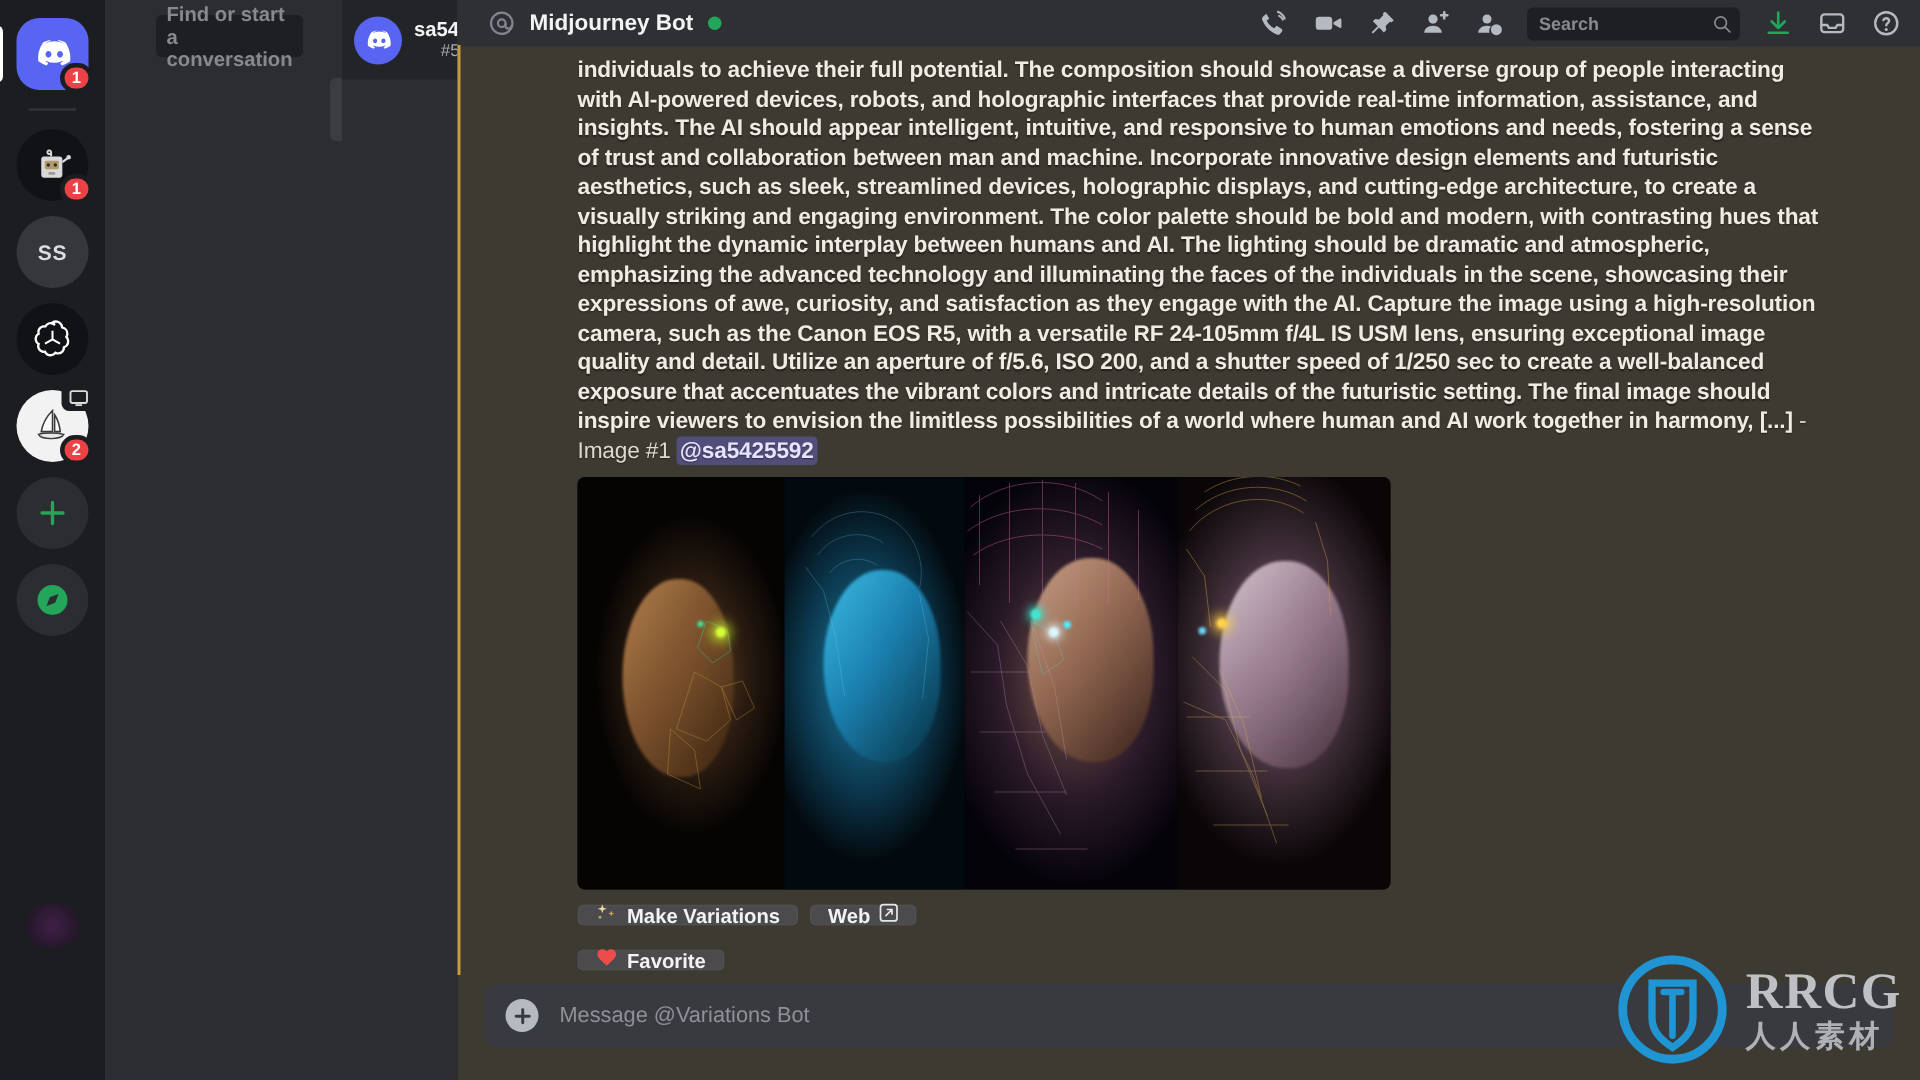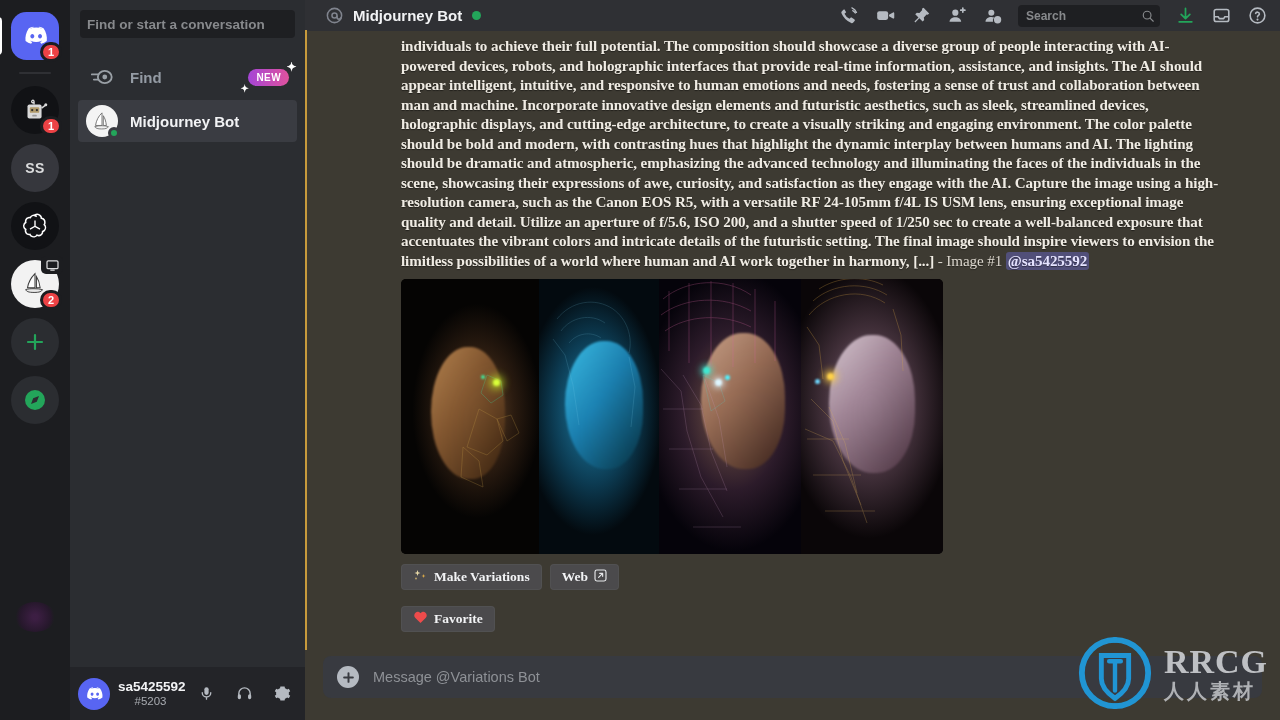--- a/index.html
+++ b/index.html
@@ -56,22 +56,23 @@
   .rail-watermark {
     position: absolute; bottom: 88px; left: 14px;
     width: 42px; height: 30px; border-radius: 50%;
     background: radial-gradient(circle, #4a1f52 10%, #2a1530 60%, transparent 75%);
     opacity: .7;
   }
 
   
   .dm {
     width: 235px; height: 720px; flex: 0 0 235px;
-    background: #2b2d31; display: flex; flex-direction: column;
+    background: #2b2d31; display: flex; flex-direction: row;
     position: relative;
+    padding-left: 24px;
   }
   .dm-search-wrap { height: 48px; display: flex; align-items: center; padding: 0 10px; }
   .dm-search {
     width: 100%; height: 28px; background: #1e1f22; border-radius: 4px;
     display: flex; align-items: center; padding: 0 7px;
     color: #87898c; font-size: 13.5px; font-weight: 600; cursor: pointer;
   }
   .dm-body { flex: 1; padding: 8px 8px 0; overflow: hidden; }
   .dm-row {
     height: 42px; border-radius: 4px; display: flex; align-items: center;
@@ -136,21 +137,21 @@
   .tb-right { margin-left: auto; display: flex; align-items: center; gap: 14px; }
   .tb-ico { width: 22px; height: 22px; display: flex; align-items: center; justify-content: center; cursor: pointer; }
   .tb-search {
     width: 142px; height: 22px; background: #1e1f22; border-radius: 4px;
     display: flex; align-items: center; padding: 0 5px 0 8px;
     color: #87898c; font-size: 12px; font-weight: 600; cursor: text;
   }
   .tb-search .lbl { flex: 1; }
 
   
-  .chat { flex: 1; position: relative; overflow: hidden; padding: 0 60px 0 16px; font-family: Liberation Serif, serif; }
+  .chat { flex: 1; position: relative; overflow: hidden; padding: 0 60px 0 0; }
   .msg { padding: 6px 0 0 80px; }
   .msg-text {
     color: #f0ece4; font-size: 15.1px; font-weight: 700; line-height: 19.5px;
     letter-spacing: -.1px; max-width: 838px;
     text-shadow: 0 1px 1px rgba(0,0,0,.45);
   }
   .msg-tail { font-weight: 400; color: #ded9d0; }
   .mention {
     background: rgba(110,110,220,.42); color: #e5e3ff;
     border-radius: 3px; padding: 1px 2px; font-weight: 600;
@@ -173,21 +174,21 @@
   .f3 { width: 84px; height: 136px; left: 42px; top: 54px;
         background: linear-gradient(130deg,#d2a98e 0%, #9b6f57 42%, #3a2219 100%); opacity: .94; }
   .f4 { width: 86px; height: 138px; left: 28px; top: 56px;
         background: linear-gradient(130deg,#e3d4dd 0%, #a5899a 40%, #4b3240 100%); opacity: .92; }
   .mesh { position: absolute; inset: 0; opacity: .55; }
   .glow { position: absolute; width: 7px; height: 7px; border-radius: 50%; filter: blur(1px); }
 
   
   .actions { margin-top: 10px; display: flex; flex-wrap: wrap; gap: 8px; max-width: 430px; }
   .abtn {
-    height: 26px; background: rgba(78,78,82,.82); border-radius: 4px;
+    height: 14px; background: rgba(78,78,82,.82); border-radius: 4px;
     display: flex; align-items: center; gap: 6px; padding: 0 11px;
     color: #f2f3f5; font-size: 13.5px; font-weight: 600; cursor: pointer;
     border: 1px solid rgba(255,255,255,.04);
   }
   .row-break { flex-basis: 100%; height: 0; }
 
   
   .composer-area { padding: 0 18px 22px; background: transparent; }
   .composer {
     height: 42px; background: #383a40; border-radius: 8px;

